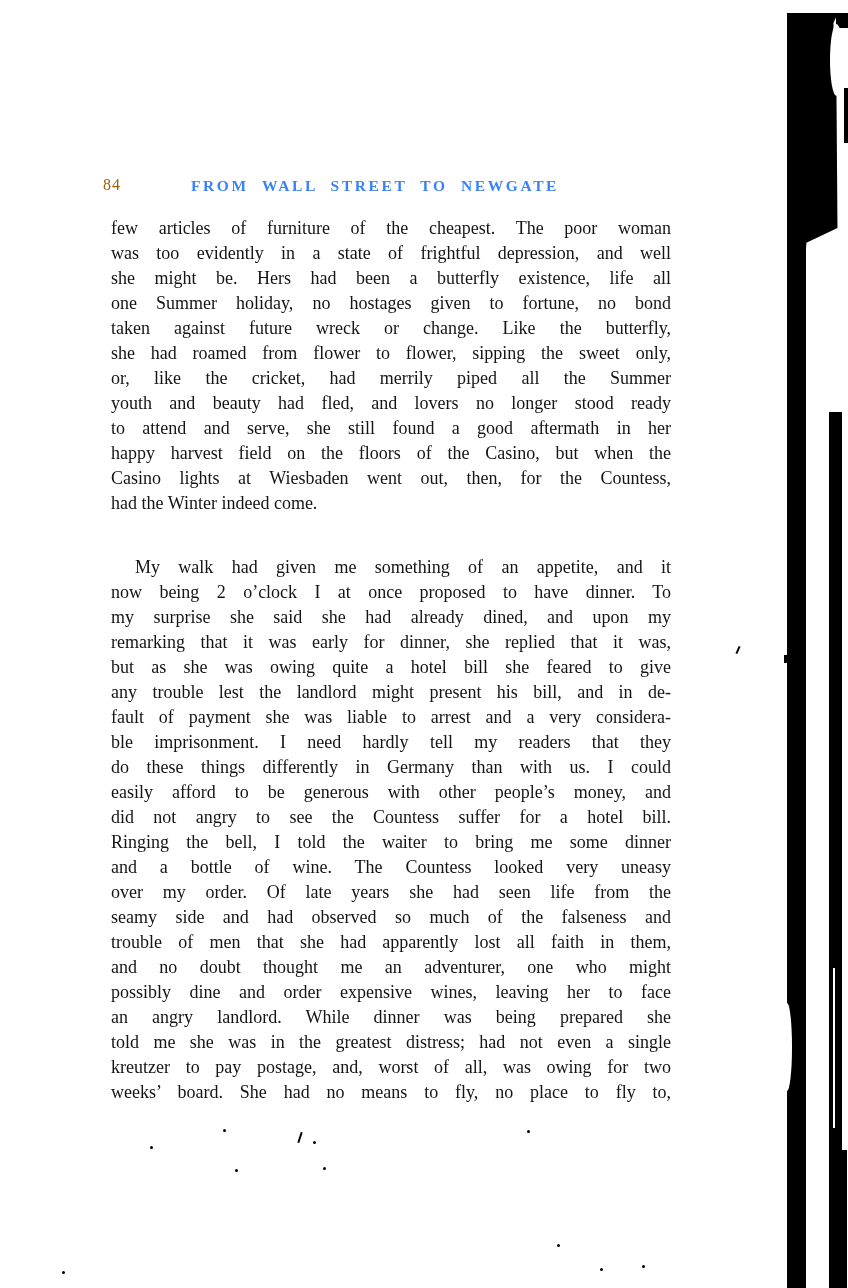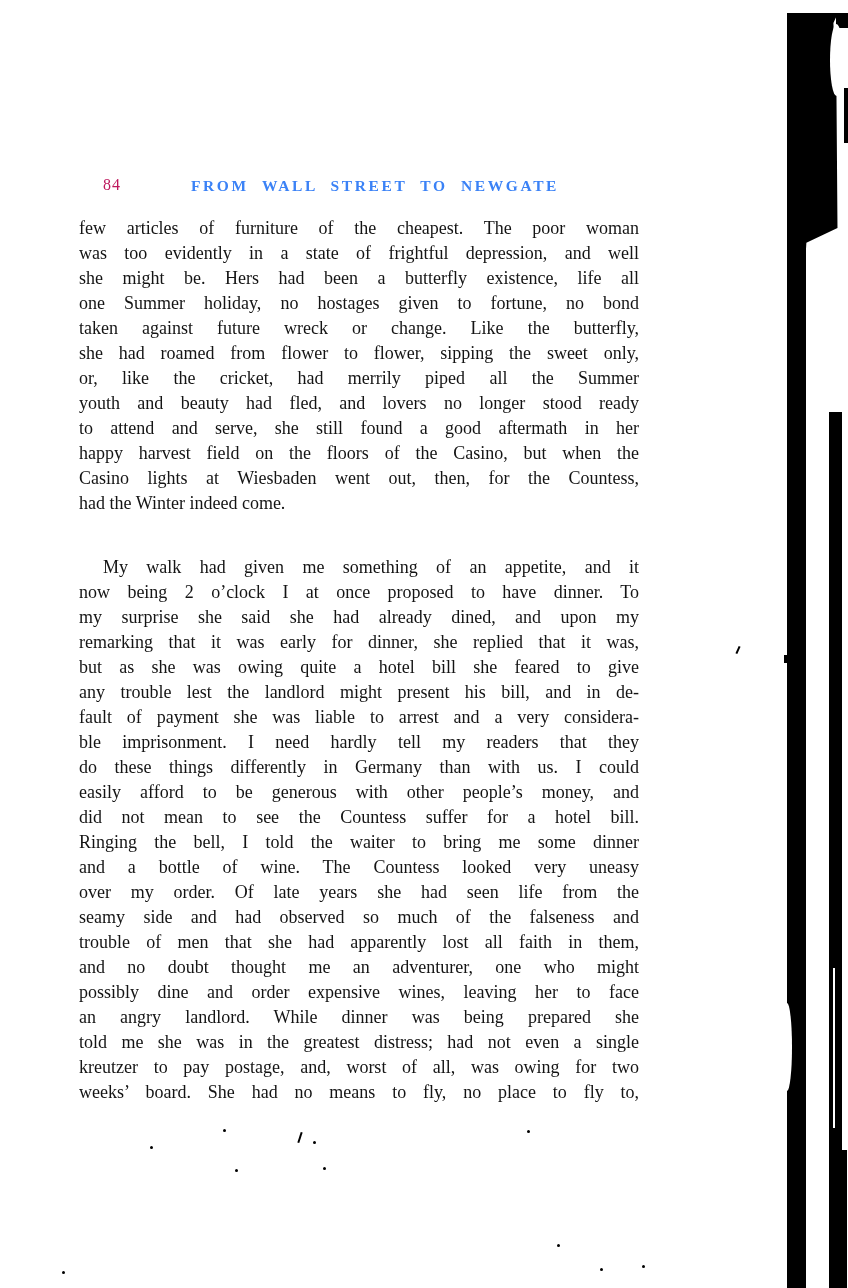--- a/index.html
+++ b/index.html
@@ -8,29 +8,29 @@
     width:848px; height:1288px;
     background:#ffffff;
     overflow:hidden;
     font-family:"Liberation Serif", serif;
     color:#141414;
   }
   
   .running-header { position:absolute; top:176px; left:0; width:848px; height:22px; }
   .page-number {
     position:absolute; left:103px; top:0;
-    font-size:16px; letter-spacing:1px; color:#be185d;
+    font-size:16px; letter-spacing:1px; color:#a16207;
   }
   .header-title {
     position:absolute; left:95px; top:1px; width:560px;
     text-align:center; font-weight:bold; font-size:15.5px;
     letter-spacing:2.6px; word-spacing:7px; color:#3b82f6;
   }
   
-  .text-block { position:absolute; left:79px; top:216px; width:560px; }
+  .text-block { position:absolute; left:111px; top:216px; width:560px; }
   .line {
     height:25px; line-height:25px; overflow:hidden;
     font-size:18px;
     text-align:justify; text-align-last:justify;
     white-space:normal;
   }
   .line.last { text-align-last:left; }
   .line.italic { }
   .line.indent { text-indent:24px;margin-top:39px; }
   
@@ -89,21 +89,21 @@
         <div class="line indent">My walk had given me something of an appetite, and it</div>
         <div class="line">now being 2 o’clock I at once proposed to have dinner. To</div>
         <div class="line">my surprise she said she had already dined, and upon my</div>
         <div class="line">remarking that it was early for dinner, she replied that it was,</div>
         <div class="line italic">but as she was owing quite a hotel bill she feared to give</div>
         <div class="line">any trouble lest the landlord might present his bill, and in de-</div>
         <div class="line">fault of payment she was liable to arrest and a very considera-</div>
         <div class="line">ble imprisonment. I need hardly tell my readers that they</div>
         <div class="line">do these things differently in Germany than with us. I could</div>
         <div class="line italic">easily afford to be generous with other people’s money, and</div>
-        <div class="line">did not mean to see the Countess suffer for a hotel bill.</div>
+        <div class="line">did not angry to see the Countess suffer for a hotel bill.</div>
         <div class="line">Ringing the bell, I told the waiter to bring me some dinner</div>
         <div class="line">and a bottle of wine. The Countess looked very uneasy</div>
         <div class="line">over my order. Of late years she had seen life from the</div>
         <div class="line italic">seamy side and had observed so much of the falseness and</div>
         <div class="line">trouble of men that she had apparently lost all faith in them,</div>
         <div class="line">and no doubt thought me an adventurer, one who might</div>
         <div class="line">possibly dine and order expensive wines, leaving her to face</div>
         <div class="line">an angry landlord. While dinner was being prepared she</div>
         <div class="line italic">told me she was in the greatest distress; had not even a single</div>
         <div class="line">kreutzer to pay postage, and, worst of all, was owing for two</div>

